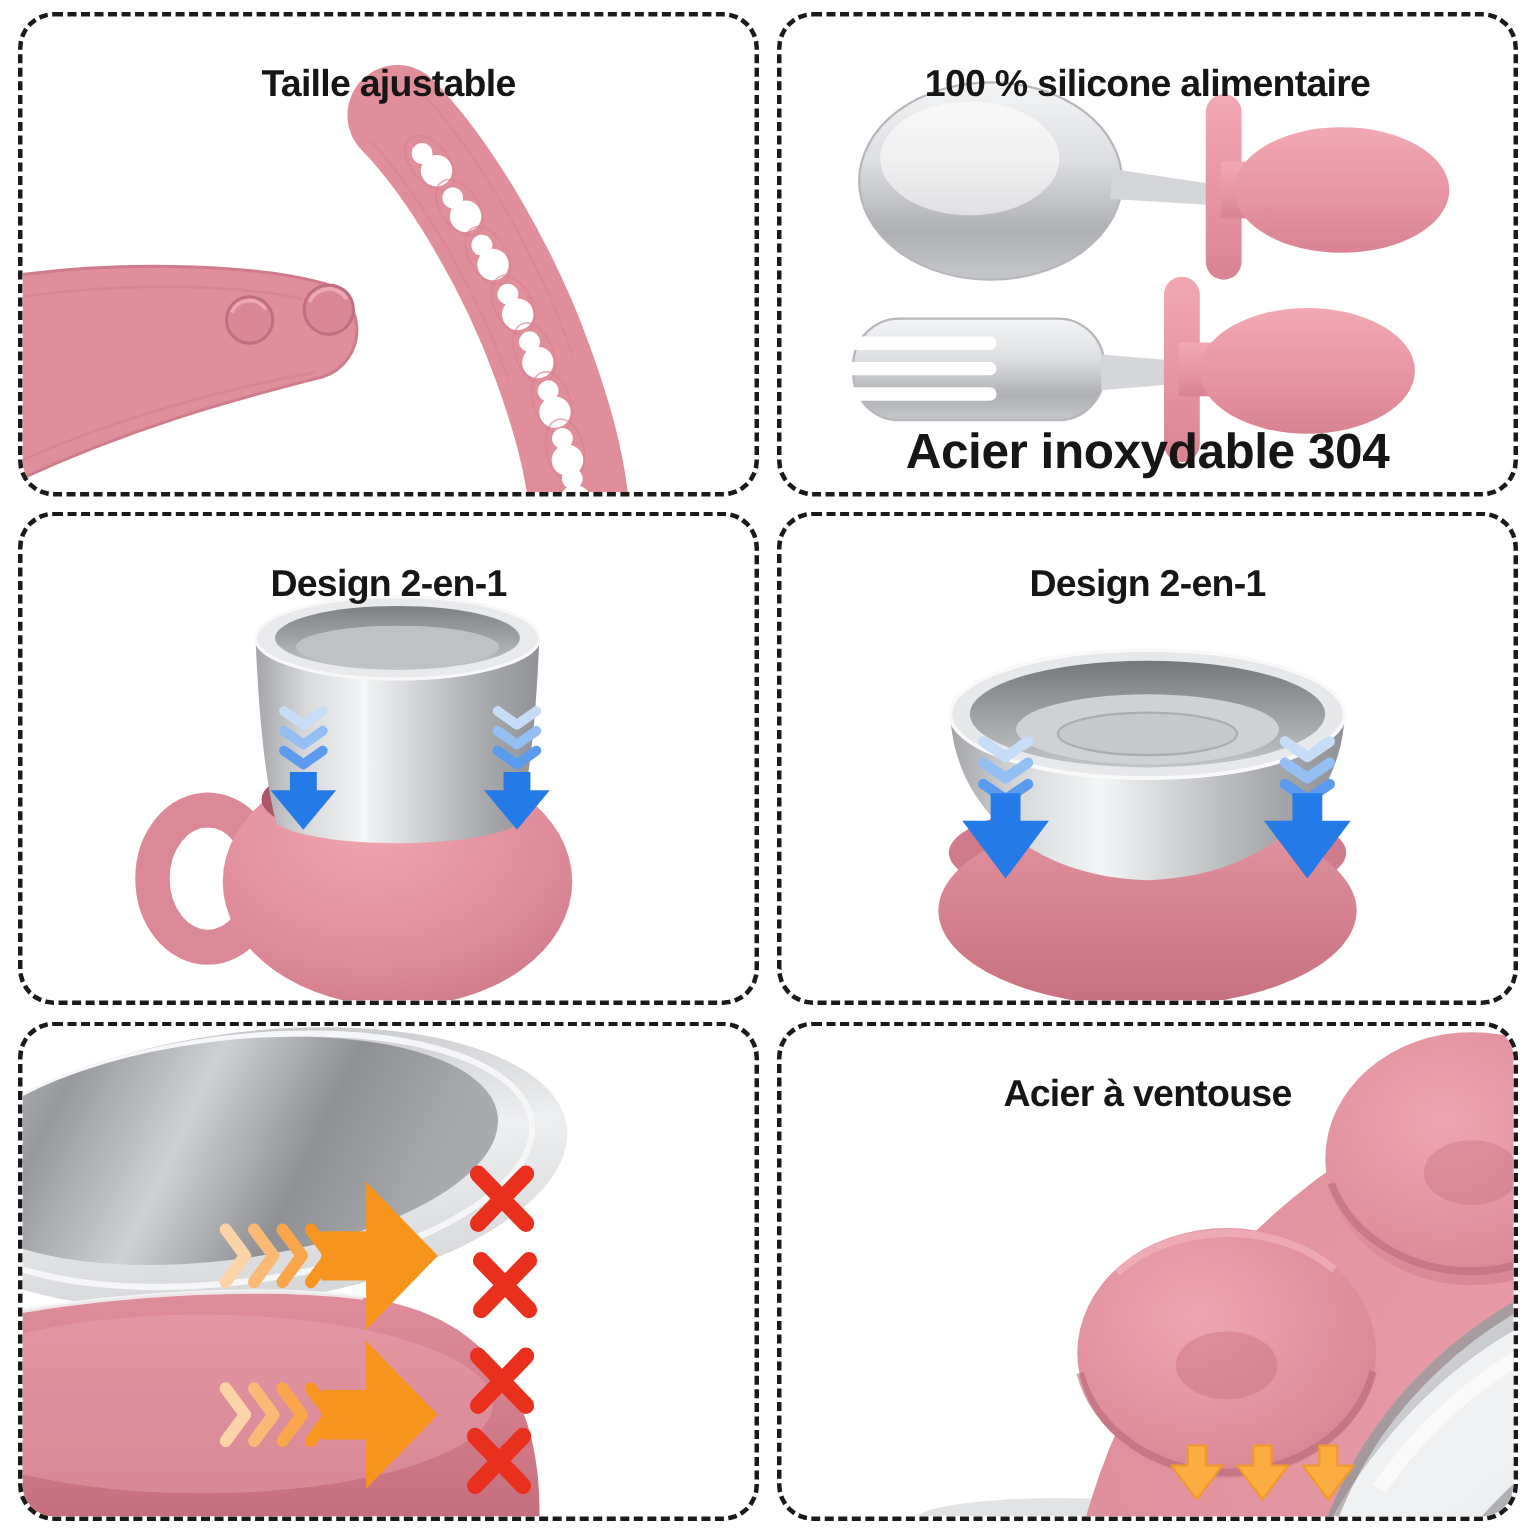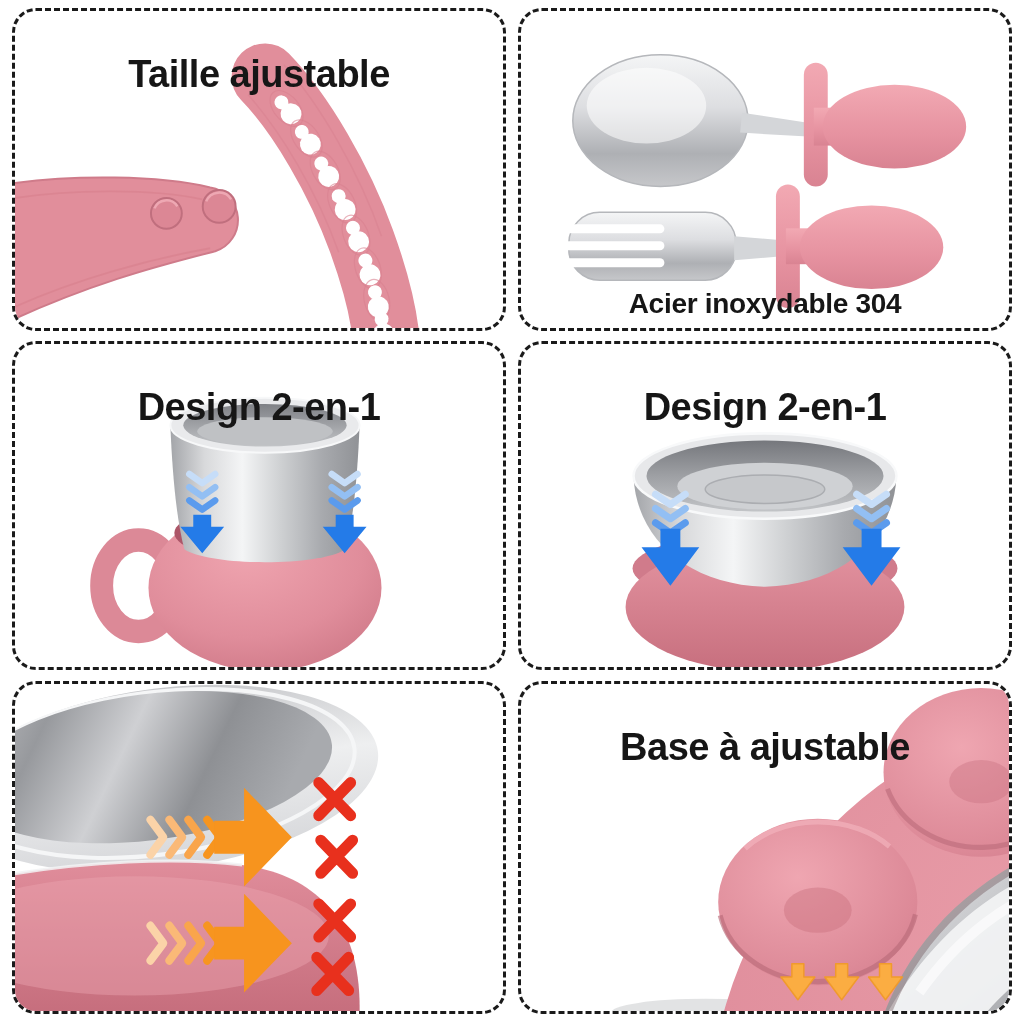--- a/index.html
+++ b/index.html
@@ -6,23 +6,23 @@
   .canvas{position:relative;width:1024px;height:1024px;background:#ffffff;overflow:hidden;
           font-family:"Liberation Sans", sans-serif;}
   .panel{position:absolute;border:3px dashed #1a1a1a;border-radius:24px;background:#ffffff;overflow:hidden;box-sizing:border-box;}
   .p1{left:12px;top:8px;width:494px;height:323px;}
   .p2{left:518px;top:8px;width:494px;height:323px;}
   .p3{left:12px;top:341px;width:494px;height:329px;}
   .p4{left:518px;top:341px;width:494px;height:329px;}
   .p5{left:12px;top:681px;width:494px;height:333px;}
   .p6{left:518px;top:681px;width:494px;height:333px;}
   .p-title{position:absolute;top:10px;left:0;right:0;text-align:center;z-index:2;
-           font-weight:700;font-size:38px;line-height:1.15;color:#161616;letter-spacing:-0.5px;}
+           font-weight:700;font-size:25px;line-height:1.15;color:#161616;letter-spacing:-0.5px;}
   .p-caption{position:absolute;bottom:8px;left:0;right:0;text-align:center;z-index:2;
-           font-weight:700;font-size:28px;color:#161616;letter-spacing:-0.3px;}
+           font-weight:700;font-size:33px;color:#161616;letter-spacing:-0.3px;}
   svg.art{position:absolute;inset:0;width:100%;height:100%;z-index:1;display:block;}
 </style>
 </head>
 <body>
 
 <div class="canvas">
 
   <section class="panel p1">
     <h2 class="p-title">Taille ajustable</h2>
     <svg class="art" viewBox="0 0 490 318" preserveAspectRatio="none">
@@ -84,20 +84,21 @@
           <g transform="translate(369,316) rotate(-8)">
               <circle cy="-7" r="7"></circle>
               <circle cy="8" r="10.5"></circle>
             </g>
         </g>
       </g>
     </svg>
   </section>
 
   <section class="panel p2">
+    <h2 class="p-title">100 % silicone alimentaire</h2>
     <svg class="art" viewBox="0 0 490 318" preserveAspectRatio="none">
       <defs>
         <linearGradient id="g2s" x1="0" y1="0" x2="0" y2="1">
           <stop offset="0%" stop-color="#F4F5F6"></stop>
             <stop offset="40%" stop-color="#DDDEE1"></stop>
           <stop offset="75%" stop-color="#AEB0B4"></stop>
             <stop offset="100%" stop-color="#C6C7CA"></stop>
         </linearGradient>
         <linearGradient id="g2p" x1="0" y1="0" x2="0" y2="1">
           <stop offset="0%" stop-color="#F2A9B3"></stop>
@@ -255,21 +256,21 @@
       <g stroke="#E8301D" stroke-width="11" stroke-linecap="round">
         <path d="M 305 96 L 337 128 M 305 128 L 337 96"></path>
         <path d="M 307 152 L 339 184 M 307 184 L 339 152"></path>
         <path d="M 305 214 L 337 246 M 305 246 L 337 214"></path>
         <path d="M 303 266 L 335 298 M 303 298 L 335 266"></path>
       </g>
     </svg>
   </section>
 
   <section class="panel p6">
-    <h2 class="p-title">Base à ajustable</h2>
+    <h2 class="p-title">Acier à ventouse</h2>
     <svg class="art" viewBox="0 0 490 318" preserveAspectRatio="none">
       <defs>
         <linearGradient id="g6s" x1="0" y1="0" x2="0.8" y2="1">
           <stop offset="0%" stop-color="#EFF0F1"></stop>
             <stop offset="35%" stop-color="#CDCED1"></stop>
           <stop offset="65%" stop-color="#94969A"></stop>
             <stop offset="100%" stop-color="#6B6D71"></stop>
         </linearGradient>
         <radialGradient id="g6p" cx="35%" cy="25%" r="100%">
           <stop offset="0%" stop-color="#E79AA6"></stop>

